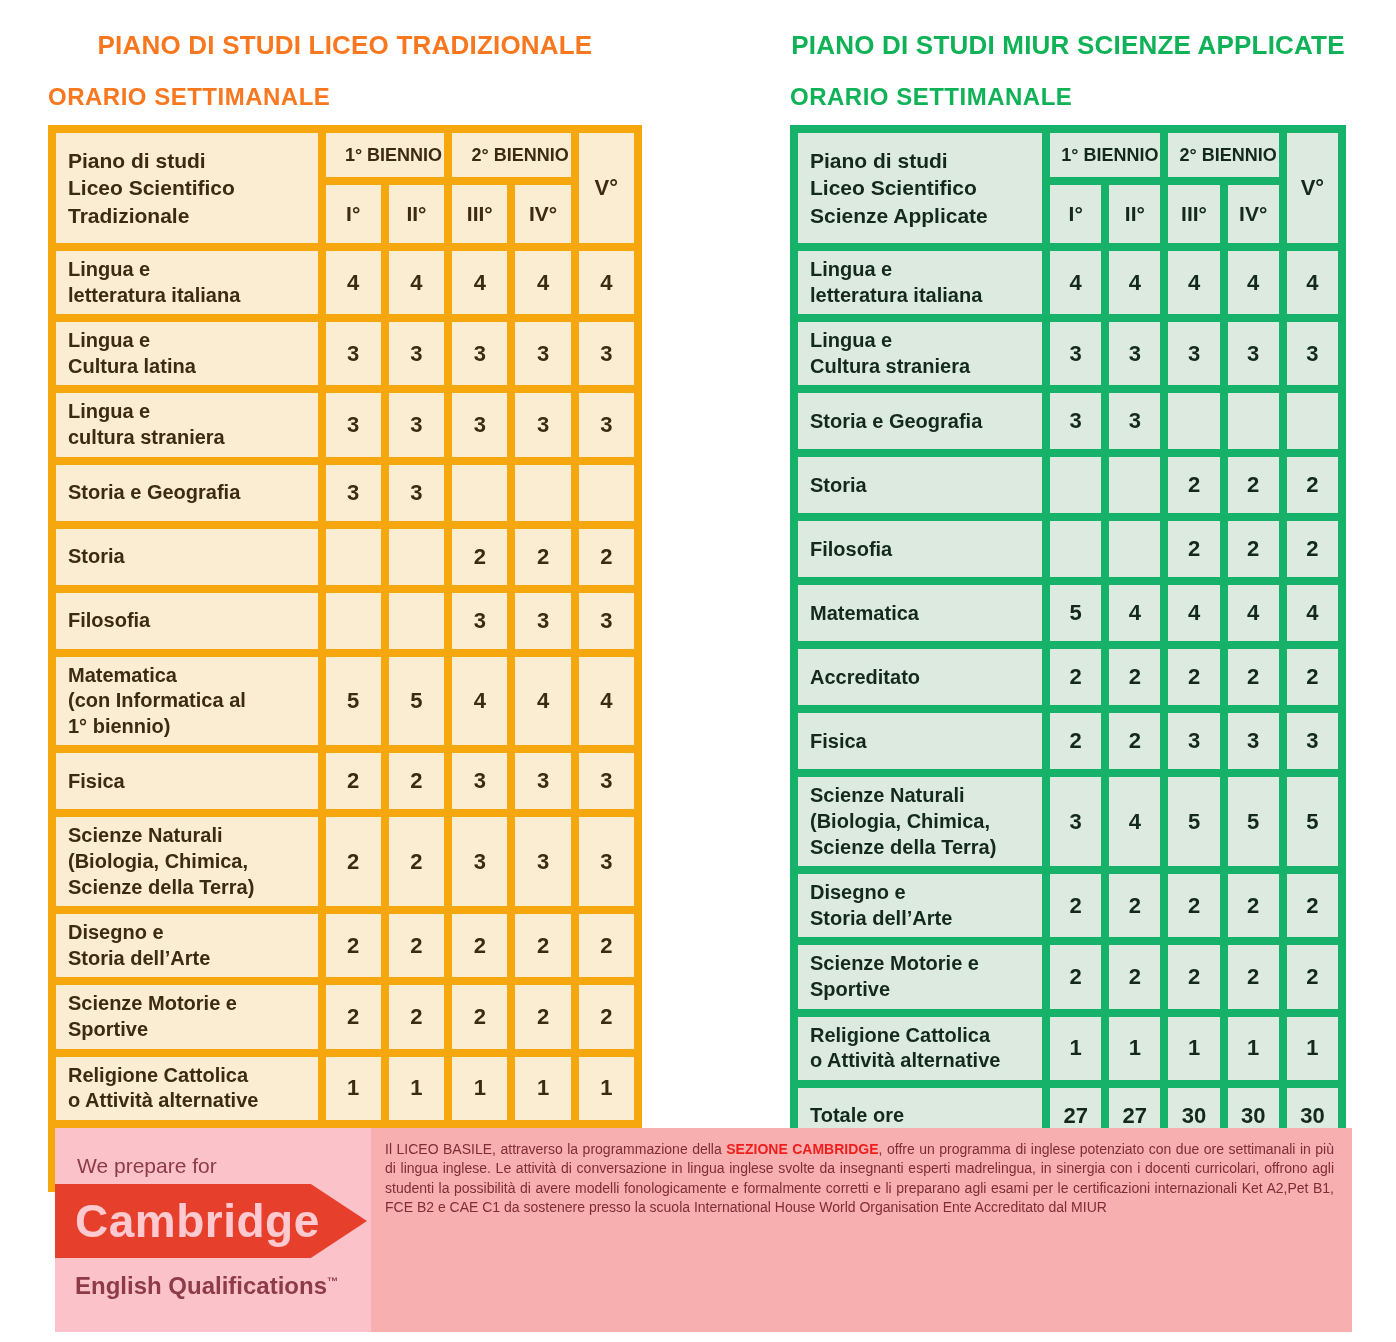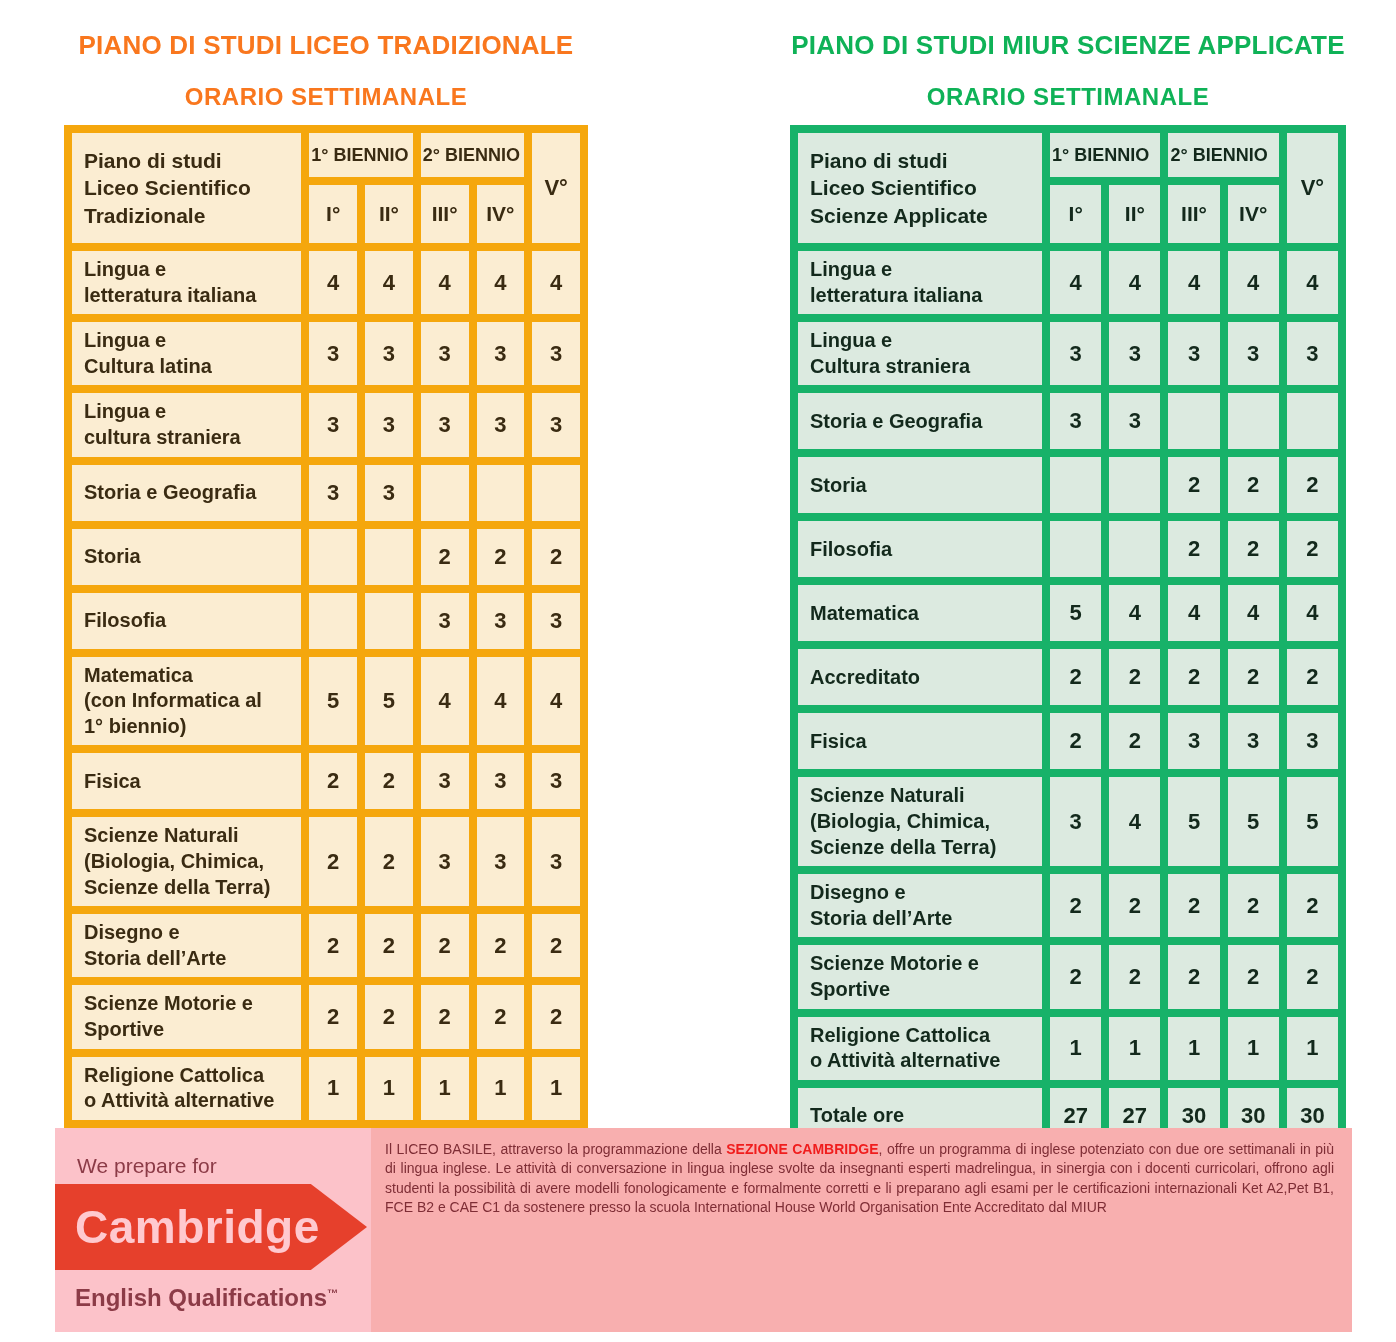--- a/index.html
+++ b/index.html
@@ -2,69 +2,69 @@
 <html><head>
 <meta charset="utf-8">
 <style>
   html,body{margin:0;padding:0;}
   body{
     width:1396px;height:1342px;position:relative;background:#ffffff;
     font-family:"Liberation Sans", sans-serif;
     -webkit-font-smoothing:antialiased;
   }
   .section{position:absolute;top:16px;}
-  .section-left{left:64px;width:524px;}
+  .section-left{left:48px;width:594px;}
   .section-right{left:790px;width:556px;}
   .main-title{
     font-size:26px;font-weight:bold;text-align:center;letter-spacing:0.2px;
     color:var(--accent);white-space:nowrap;margin:14px 0 0 0;
   }
   .sub-title{
-    font-size:24px;font-weight:bold;text-align:center;letter-spacing:0.5px;
+    font-size:24px;font-weight:bold;text-align:left;letter-spacing:0.5px;
     color:var(--accent);margin:22px 0 14px 0;
   }
   table.plan{
     border-collapse:collapse;width:100%;
     border:8px solid var(--border);
     table-layout:fixed;
   }
   table.plan th, table.plan td{
     border:8px solid var(--border);
     background:var(--cell);
     color:var(--text);
     font-weight:bold;
     vertical-align:middle;
   }
   col.c-label{width:46%;}
   th.corner{
     text-align:left;font-size:21px;line-height:1.3;padding:6px 10px 6px 12px;
     white-space:pre-line;
   }
-  th.group{font-size:18px;height:40px;text-align:left;padding:2px;white-space:nowrap;}
+  th.group{font-size:18px;height:40px;text-align:right;padding:2px;white-space:nowrap;}
   th.year{font-size:21px;height:54px;text-align:center;padding:2px;}
   th.vcol{font-size:22px;text-align:center;padding:2px;}
   td.lbl{
     text-align:left;font-size:20px;line-height:1.28;
     padding:6px 8px 6px 12px;white-space:pre-line;height:44px;
   }
   td.num{text-align:center;font-size:22px;padding:2px;}
   
   .banner{
     position:absolute;left:55px;top:1128px;width:1297px;height:204px;
     display:flex;flex-direction:row;background:var(--bg_right);
   }
   .logo-panel{
     width:316px;flex:0 0 316px;background:var(--bg_left);
     padding:10px 0 0 0;box-sizing:border-box;position:relative;
   }
   .tagline{
     color:var(--maroon);font-size:21px;margin:16px 0 6px 22px;font-weight:normal;
   }
   .arrow{
-    width:312px;height:86px;background:var(--red);
+    width:312px;height:74px;background:var(--red);
     clip-path:polygon(0 0,82% 0,100% 50%,82% 100%,0 100%);
     display:flex;align-items:center;
   }
   .arrow span{
     color:var(--brand_text);font-size:46px;font-weight:bold;letter-spacing:0.5px;
     margin-left:20px;
   }
   .subbrand{
     color:var(--maroon);font-size:24px;font-weight:bold;margin:14px 6px 0 20px;
   }

